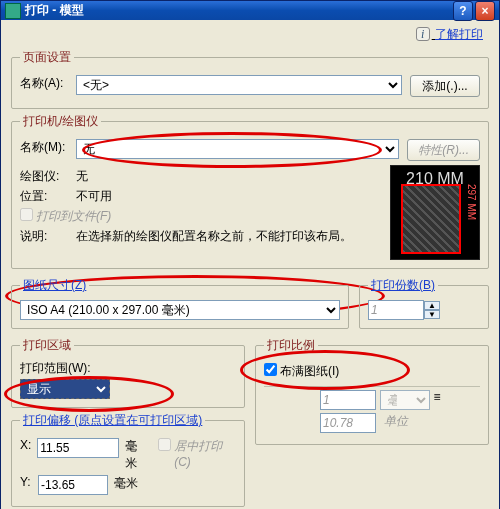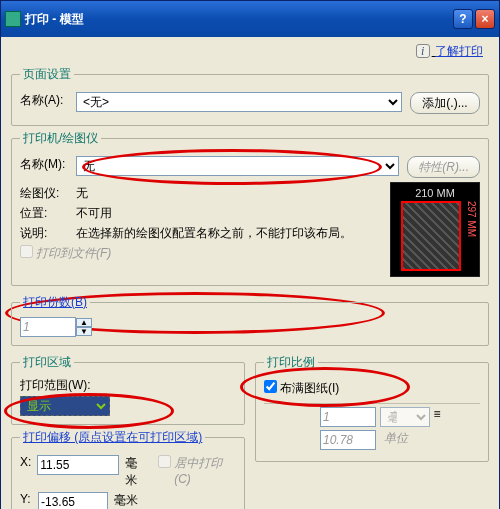--- a/index.html
+++ b/index.html
@@ -1,39 +1,39 @@
 <!DOCTYPE html>
 <html><head>
 <meta charset="utf-8">
 <style>
   * { box-sizing: border-box; font-family: "Microsoft YaHei", SimSun, sans-serif; font-size: 12px; }
   body { margin: 0; background: #fff; }
   .window { width: 500px; border: 1px solid #0a246a; background: #ece9d8; position: relative; }
-  .titlebar { height: 36px; background: linear-gradient(#2a6fd8, #0b4db0 50%, #0a47a5); color: #fff; display: flex; align-items: center; padding: 0 4px; }
+  .titlebar { height: 19px; background: linear-gradient(#2a6fd8, #0b4db0 50%, #0a47a5); color: #fff; display: flex; align-items: center; padding: 0 4px; }
   .titlebar .appicon { width: 16px; height: 16px; background: #3a8; border: 1px solid #064; margin-right: 4px; }
   .titlebar .title { flex: 1; font-weight: bold; }
   .tbtn { width: 20px; height: 20px; margin-left: 2px; background: linear-gradient(#4e8ef0,#1c5bc0); border: 1px solid #0a246a; border-radius: 3px; color:#fff; display:flex; align-items:center; justify-content:center; font-weight:bold; }
   .tbtn.close { background: linear-gradient(#f08070,#d04020); }
   .content { padding: 6px 10px 10px 10px; position: relative; }
   .toprow { text-align: right; padding: 0 6px 2px 0; text-decoration: underline; }
   .info-i { display:inline-block; width:14px; height:14px; border:1px solid #888; border-radius:3px; text-align:center; line-height:12px; color:#357; font-family:serif; font-style:italic; background:#f0f0e8; margin-right:2px;}
   a.link { color: #1a3fcf; text-decoration: underline; cursor: pointer; }
   fieldset { border: 1px solid #b0b0a0; border-radius: 2px; margin: 4px 0; padding: 6px 8px 8px 8px; position: relative; }
-  legend { color: #0f766e; padding: 0 3px; }
+  legend { color: #7f1d1d; padding: 0 3px; }
   legend.linklegend { color: #1a3fcf; text-decoration: underline; }
   .row { display: flex; align-items: flex-start; margin: 3px 0; }
   .lbl { width: 56px; }
   select, input[type=text] { border: 1px solid #7f9db9; background: #fff; height: 20px; padding: 1px 2px; }
   select { padding-right:16px; }
-  .btn { background: linear-gradient(#fdfdfb,#ece9d8); border:1px solid #919b9c; border-radius:9px; height:22px; padding:0 10px; min-width:70px; cursor:pointer; }
+  .btn { background: linear-gradient(#fdfdfb,#ece9d8); border:1px solid #919b9c; border-radius:3px; height:22px; padding:0 10px; min-width:70px; cursor:pointer; }
   .btn:disabled, .disabled { color:#999;font-style:italic; }
   .twocol { display:flex; gap:10px; }
   .twocol > div { flex:1; }
   .preview { width:90px; height:95px; background:#000; position:relative; margin-left:auto; border:1px solid #222;}
-  .preview .papertxt { position:absolute; top:4px; left:0; right:0; text-align:center; color:#ddd; font-size:11px;}
+  .preview .papertxt { position:absolute; top:4px; left:0; right:0; text-align:center; color:#ddd; font-size:16px;}
   .preview .paper { position:absolute; left:10px; top:18px; width:60px; height:70px; border:2px solid #f00; background:repeating-linear-gradient(45deg,#555 0,#555 2px,#333 2px,#333 6px);}
   .preview .side { position:absolute; right:2px; top:18px; color:#f55; font-size:10px; writing-mode:vertical-rl; }
   .spin { display:flex; align-items:center; }
   .spin input { width:56px; }
   .spinbtns { width:16px; }
   .spinbtns div { height:9px; border:1px solid #7f9db9; background:#e8f0f8; font-size:8px; text-align:center; line-height:7px;}
   .red-ellipse { position:absolute; border:3px solid #d00; border-radius:50%; pointer-events:none; }
   .section-hr { border:none; border-top:1px solid #c0c0b0; margin:6px 0 2px 0;}
   input[type=checkbox]{ margin:0 3px 0 0; vertical-align:middle;}
   .eq { width:14px; display:inline-block; text-align:center;}
@@ -81,60 +81,68 @@
       <div style="display:flex; gap:8px; margin-top:4px;">
         <div style="flex:1">
           <div class="row">
               <span class="lbl">绘图仪:</span>
               <span>无</span>
             </div>
           <div class="row">
               <span class="lbl">位置:</span>
               <span>不可用</span>
             </div>
+          <div class="row">
+              <input type="checkbox" disabled="" style="">
+              <span class="disabled">打印到文件(F)</span>
+            </div>
           <div class="row" style="align-items:flex-start">
               <span class="lbl">说明:</span>
               <span style="flex:1">在选择新的绘图仪配置名称之前，不能打印该布局。</span>
-            </div>
-          <div class="row">
-              <input type="checkbox" disabled="" style="">
-              <span class="disabled">打印到文件(F)</span>
             </div>
         </div>
         <div class="preview">
           <div class="papertxt">210 MM</div>
           <div class="paper"></div>
           <div class="side">297 MM</div>
         </div>
       </div>
     </fieldset>
 
     <div class="twocol" style="position:relative">
       <div class="red-ellipse" style="left:-6px; top:2px; width:380px; height:42px;"></div>
+      <div style="flex:2.6">
+        <fieldset>
+          <legend class="linklegend">图纸尺寸(Z)</legend>
+          <select style="width:100%">
+            <option>ISO A4 (210.00 x 297.00 毫米)</option>
+          </select>
+        </fieldset>
+      </div>
       <div style="flex:1">
         <fieldset>
           <legend class="linklegend">打印份数(B)</legend>
           <div class="spin">
             <input type="text" disabled="" class="disabled" value="1" style="">
             <div class="spinbtns">
                 <div>▲</div>
                 <div>▼</div>
               </div>
           </div>
         </fieldset>
       </div>
     </div>
 
     <div class="twocol" style="position:relative">
       <div>
         <fieldset style="position:relative">
           <div class="red-ellipse" style="left:-8px; top:22px; width:170px; height:36px;"></div>
           <legend>打印区域</legend>
           <div>打印范围(W):</div>
-          <select style="width:90px;background:#2a4a8a;color:#84cc16;border:1px dashed #666;margin-top:2px">
+          <select style="width:90px;background:#2a4a8a;color:#ffffff;border:1px dashed #666;margin-top:2px">
             <option>显示</option>
           </select>
         </fieldset>
 
         <fieldset>
           <legend class="linklegend">打印偏移 (原点设置在可打印区域)</legend>
           <div class="row">
             <span style="width:18px">X:</span>
             <input type="text" style="width: 82px;" value="11.55">
             <span style="margin:0 10px 0 6px">毫米</span>

